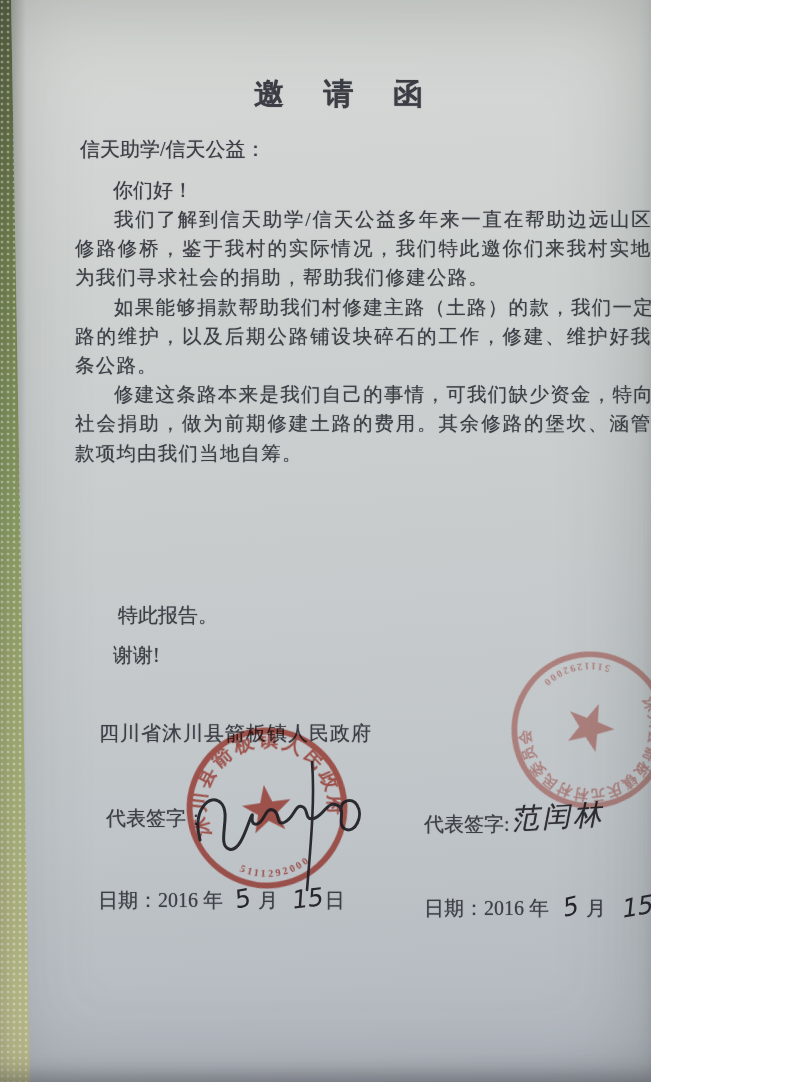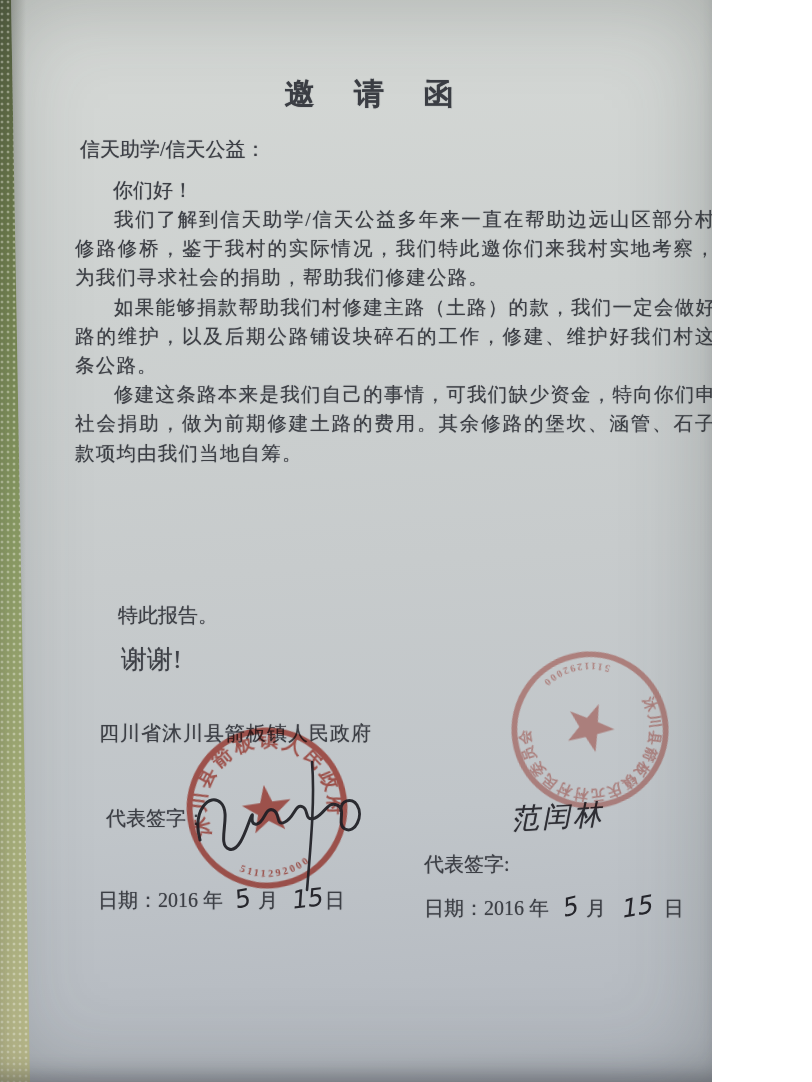--- a/index.html
+++ b/index.html
@@ -1,18 +1,18 @@
 <!DOCTYPE html>
 <html><head>
 <meta charset="utf-8">
 <style>
   html,body{margin:0;padding:0;}
   .page{
     position:relative;
-    width:712px;height:1082px;
+    width:651px;height:1082px;
     overflow:hidden;
     font-family:"Liberation Serif","DejaVu Serif",serif;
     background:
       radial-gradient(circle at 2px 2px, rgba(255,255,240,.45) 1.2px, transparent 1.7px),
       linear-gradient(to bottom, #55603f 0%, #71804d 22%, #8ea065 48%, #aab37a 72%, #c6c493 100%);
     background-size:6px 6px, 100% 100%;
     text-decoration:underline;
   }
   .paper{
     position:absolute;inset:0;
@@ -35,25 +35,25 @@
   }
   .salutation{left:74px;top:136px;font-size:20px;margin-left:6px;}
   .greeting{left:113px;top:177px;font-size:20px;}
   .bodytext{
     position:absolute;left:75px;top:205px;width:662px;
     font-size:19.5px;line-height:29.2px;letter-spacing:1.2px;
     color:#3c3f45;text-align:justify;text-shadow:0 0 1px rgba(80,82,88,.7);
   }
   .bodytext p{margin:0;text-indent:2em;}
   .closing{left:118px;top:602px;font-size:20px;}
-  .thanks{left:113px;top:642px;font-size:26px;margin-left:8px;}
+  .thanks{left:113px;top:642px;font-size:20px;}
   .org-left{left:99px;top:720px;font-size:20px;letter-spacing:1px;}
   .org-right{left:424px;top:725px;font-size:20px;letter-spacing:1px;}
   .signrow-left{left:106px;top:805px;font-size:20px;}
-  .signrow-right{left:424px;top:811px;font-size:20px;margin-top:40px;}
+  .signrow-right{left:424px;top:811px;font-size:20px;}
   .sign-name{
     left:511px;top:798px;font-size:28px;color:#2e2e34;
     transform:rotate(-3deg);letter-spacing:3px;
     font-family:"DejaVu Serif",serif;font-style:italic;font-weight:500;
   }
   .daterow{display:flex;align-items:baseline;font-size:20px;}
   .daterow-left{left:98px;top:884px;}
   .daterow-right{left:424px;top:892px;}
   .hand{
     font-family:"DejaVu Sans",sans-serif;color:#26262c;font-size:25px;

